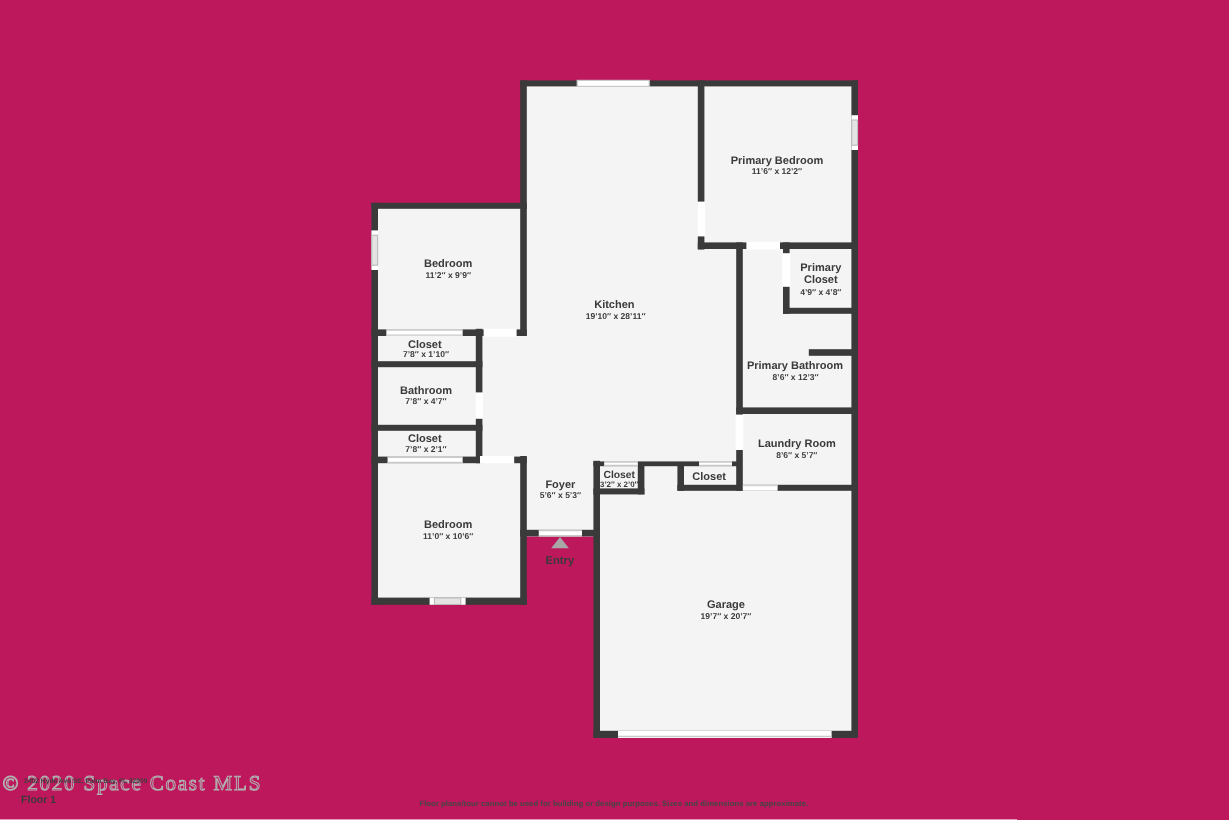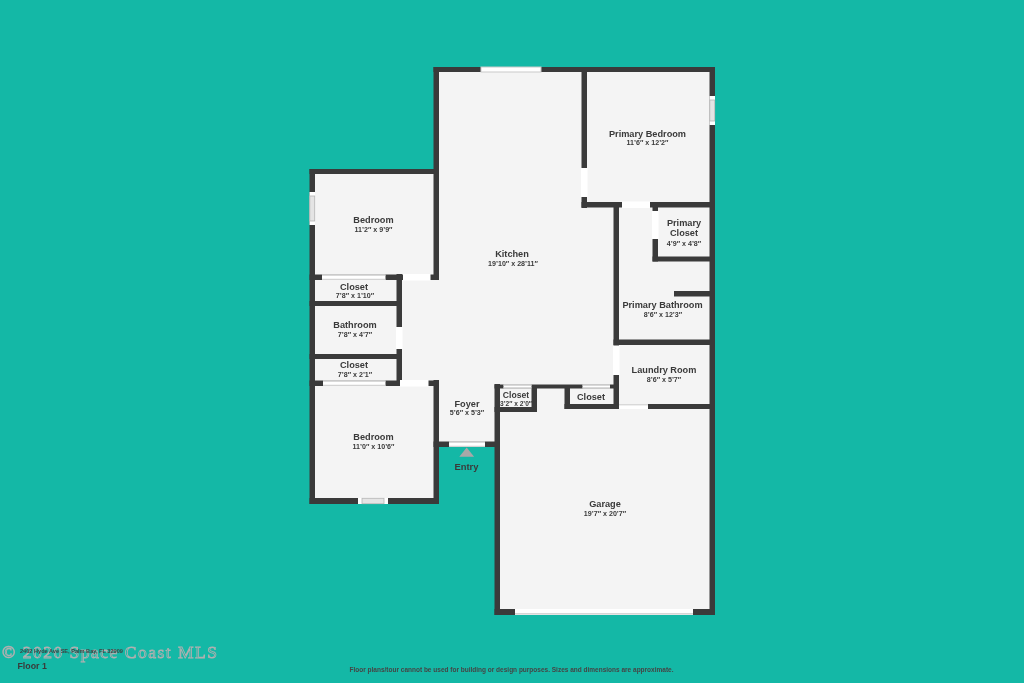--- a/index.html
+++ b/index.html
@@ -1,16 +1,16 @@
 <!DOCTYPE html>
 <html><head>
 <meta charset="utf-8">
 <style>
   html,body{margin:0;padding:0;background:#ffffff;}
-  .page{position:relative;width:1024px;height:683px;background:#14b8a6;overflow:hidden;}
+  .page{position:relative;width:1024px;height:683px;background:#be185d;overflow:hidden;}
   svg{display:block;}
   text{font-family:"Liberation Sans",sans-serif;}
 </style>
 </head>
 <body>
 <div class="page">
 <svg width="1024" height="683" viewBox="0 0 1024 683">
 
   <polygon points="436,70 712,70 712,612 500,612 500,447 436,447 436,502 312,502 312,171 436,171" fill="#f4f4f4"></polygon>
 

